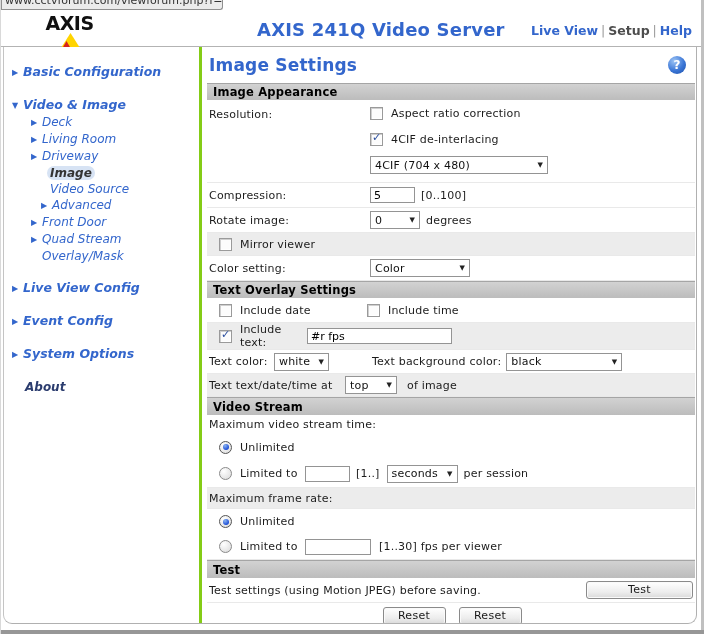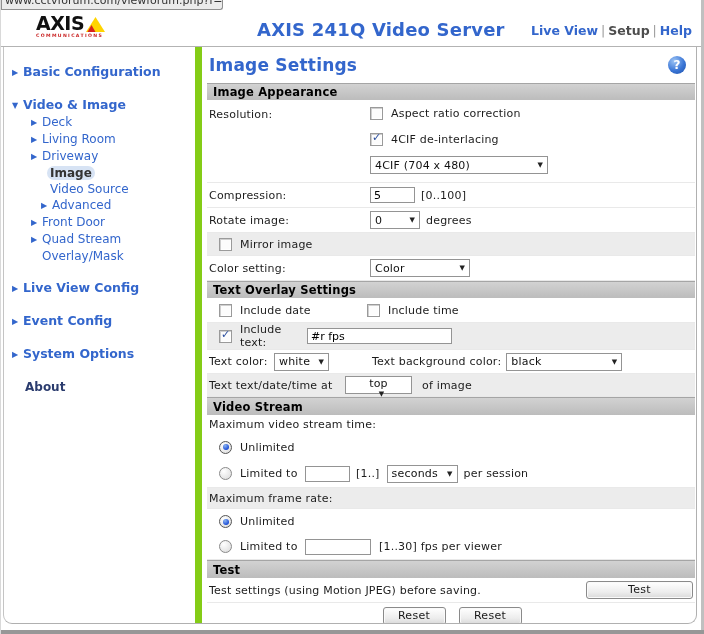--- a/index.html
+++ b/index.html
@@ -12,35 +12,35 @@
 
   
   .url-tab { position:absolute; top:0; left:0; width:222px; height:10px; overflow:hidden;
              background:#ebebeb; border:1px solid #8f8f8f; border-top:none; border-radius:0 0 3px 0;
              z-index:5; }
   .url-tab span { display:block; margin-top:-6px; padding-left:3px; font-size:11px; color:#333; white-space:nowrap; }
 
   
   .header { position:absolute; top:10px; left:0; width:704px; height:37px; border-bottom:1px solid #b3b3b3; background:#fff; }
   .logo { position:absolute; left:35px; top:5px; }
-  .logo-row { display:flex; align-items:center; }
+  .logo-row { display:flex; align-items:center;flex-direction:column; }
   .logo-brand { font-size:19px; font-weight:bold; color:#101010; letter-spacing:-0.5px; line-height:17px; }
   .logo-tri { margin-left:2px; margin-top:1px; }
   .logo-sub { font-size:4.6px; font-weight:bold; color:#c92121; letter-spacing:1.35px; margin-top:1px; }
   .app-title { position:absolute; left:256px; top:9px; font-size:18px; font-weight:bold; color:#3366cc; letter-spacing:0.2px; }
   .top-nav { position:absolute; right:13px; top:13px; font-size:12.5px; font-weight:bold; color:#8a8a8a; }
   .top-nav .lnk { color:#3366cc; cursor:pointer; }
   .top-nav .current { color:#4d4d4d; }
   .top-nav .sep { font-weight:normal; color:#9a9a9a; padding:0 3px; }
 
   
   .main-wrap { position:absolute; top:47px; left:2px; width:694px; height:577px; display:flex;
                border-left:1px solid #c4c4c4; border-right:1px solid #b0b0b0; border-bottom:1px solid #b0b0b0;
                border-radius:0 0 9px 9px; background:#fff; }
-  .sidebar { width:198px; flex:none; border-right:7px solid #84cc16; border-radius:0 0 0 9px; padding-top:17px; font-size:12px; }
+  .sidebar { width:198px; flex:none; border-right:3px solid #84cc16; border-radius:0 0 0 9px; padding-top:17px; font-size:12px;font-style:italic; }
   .content { flex:1; border-radius:0 0 9px 0; overflow:hidden; padding-left:5px; }
 
   
   .nav-item { line-height:16px; white-space:nowrap; cursor:pointer; }
   .nav-top { font-weight:bold; color:#3366cc; font-size:12.5px; padding-left:8px; }
   .mt16 { margin-top:16px; }
   .arr { display:inline-block; width:11px; font-size:8px; color:#3366cc; vertical-align:1px; }
   .sub1 { color:#3366cc; padding-left:27px; }
   .sub2 { color:#3366cc; padding-left:46px; }
   .sub2a { color:#3366cc; padding-left:37px; }
@@ -70,21 +70,21 @@
   .cb .mark { position:absolute; top:-3px; left:1px; color:#2a4e9e; font-size:11px; font-weight:bold; }
   .radio { width:13px; height:13px; flex:none; display:inline-block; position:relative; border-radius:50%;
            border:1px solid #8a8a8a; background:radial-gradient(circle at 35% 30%, #fff, #d9d9d9); cursor:pointer; }
   .radio.checked { border-color:#555; }
   .radio.checked::after { content:""; position:absolute; left:2.5px; top:2.5px; width:6px; height:6px; border-radius:50%;
            background:radial-gradient(circle at 35% 30%, #8ab4f0, #1d4ed8 70%, #123a8f); }
   .select { display:inline-flex; align-items:center; justify-content:space-between; height:18px; border:1px solid #949494;
             background:#fff; font-size:11px; color:#111; padding:0 4px; cursor:pointer; letter-spacing:0.2px; }
   .sel-arrow { font-size:7px; color:#222; margin-left:6px; }
   .txt { height:16px; border:1px solid #949494; font-family:"DejaVu Sans",sans-serif; font-size:11px; padding:0 3px; background:#fff; }
-  .w45 { width:45px; } .w50 { width:50px; } .w55 { width:55px; } .w66 { width:66px; } .w67 { width:67px;flex-direction:column; }
+  .w45 { width:45px; } .w50 { width:50px; } .w55 { width:55px; } .w66 { width:66px; } .w67 { width:52px; }
   .w71 { width:71px; } .w100 { width:100px; } .w116 { width:116px; } .w145 { width:145px; } .w178 { width:178px; }
   .btn { display:inline-block; width:63px; height:18px; line-height:15px; text-align:center; font-size:11px; color:#1a1a1a;
          border:1px solid #8a8a8a; border-radius:3px; letter-spacing:0.3px;
          background:linear-gradient(180deg,#ffffff,#ececec 65%,#d9d9d9); box-shadow:inset 0 0 0 1px #fafafa; cursor:pointer; }
   .btn.wide { width:107px; }
 
   .res-row { align-items:flex-start; padding-top:7px; padding-bottom:8px; }
   .cbline { display:flex; align-items:center; }
   .mlbl { margin-left:8px; }
   .save-row { justify-content:center; border-bottom:none; min-height:23px; padding-top:2px; }
@@ -177,21 +177,21 @@
         <span class="lbl">Rotate image:</span>
         <span class="select w50">
           <span>0</span>
           <span class="sel-arrow">▼</span>
         </span>
         <span class="hint">degrees</span>
       </div>
 
       <div class="row gray" style="min-height:23px;">
         <span class="cb" style="margin-left:10px;"></span>
-        <span class="mlbl">Mirror image</span>
+        <span class="mlbl">Mirror viewer</span>
       </div>
 
       <div class="row">
         <span class="lbl">Color setting:</span>
         <span class="select w100">
           <span>Color</span>
           <span class="sel-arrow">▼</span>
         </span>
       </div>
 

